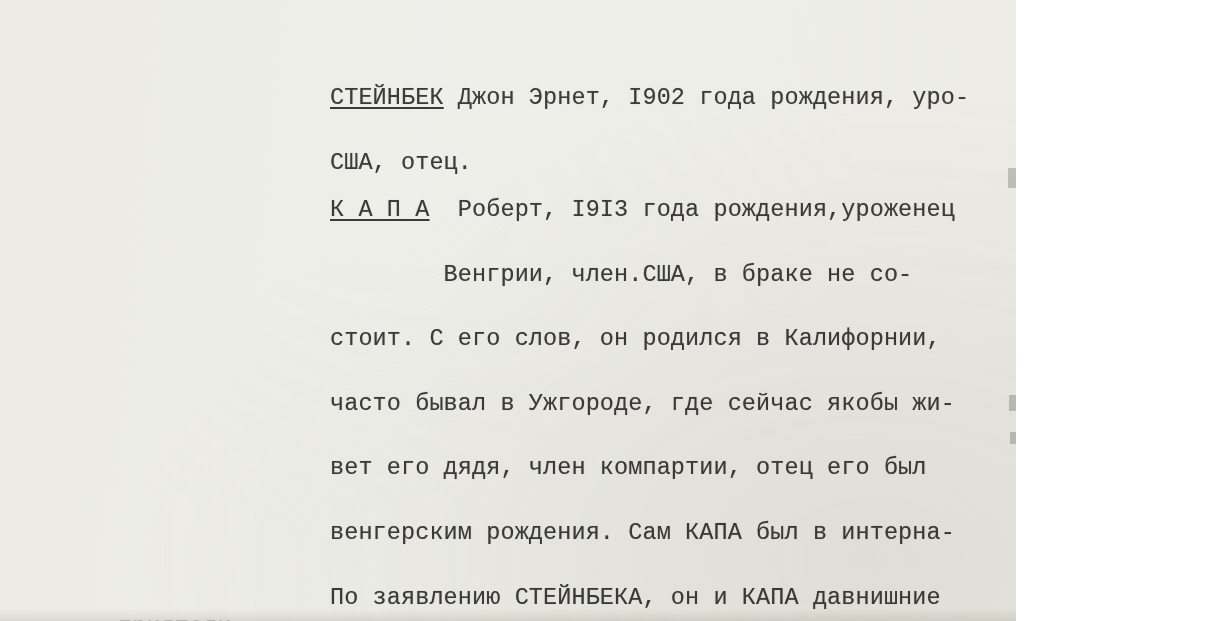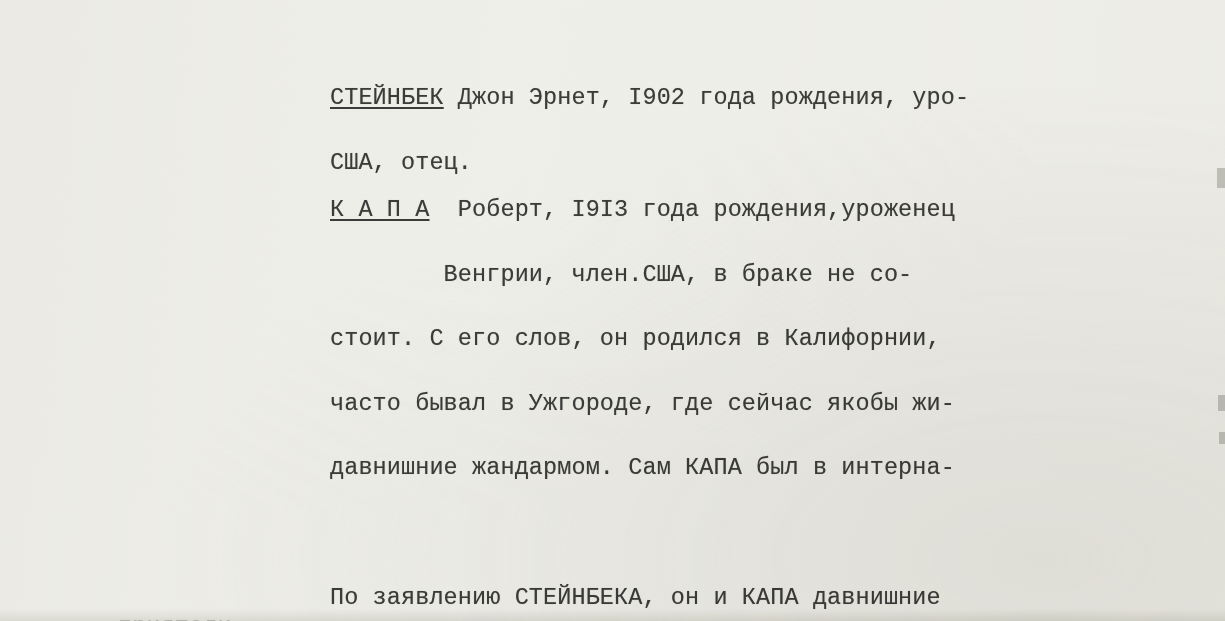--- a/index.html
+++ b/index.html
@@ -5,21 +5,21 @@
   html, body {
     margin: 0;
     padding: 0;
     background: #ffffff;
   }
   body {
     font-family: "Liberation Mono", "DejaVu Sans Mono", monospace;
   }
   .page {
     position: relative;
-    width: 1225px;
+    width: 1016px;
     height: 621px;
     overflow: hidden;
     background: #eeeeea;
     background-image:
       linear-gradient(95deg, rgba(232,231,223,0.55) 0%, rgba(242,241,235,0.25) 40%, rgba(235,234,226,0.5) 100%);
   }
   
   .page::after {
     content: "";
     position: absolute;
@@ -84,21 +84,22 @@
     <div class="blk" id="para-steinbeck">
       <span class="line"><span class="uline">СТЕЙНБЕК</span><span> Джон Эрнет, I902 года рождения, уро-</span></span>
       <span class="line">США, отец.</span>
     </div>
 
     <div class="blk" id="para-capa">
       <span class="line"><span class="uline">К А П А</span><span>  Роберт, I9I3 года рождения,уроженец</span></span>
       <span class="line">        Венгрии, член.США, в браке не со-</span>
       <span class="line">стоит. С его слов, он родился в Калифорнии,</span>
       <span class="line">часто бывал в Ужгороде, где сейчас якобы жи-</span>
-      <span class="line">давнишние жандармом. Сам КАПА был в интерна-</span>
+      <span class="line">вет его дядя, член компартии, отец его был</span>
+      <span class="line">венгерским рождения. Сам КАПА был в интерна-</span>
       
       
       
       
     </div>
 
     <div class="blk" id="para-closing">
       <span class="line">По заявлению СТЕЙНБЕКА, он и КАПА давнишние</span>
     </div>
     <div class="blk" id="para-closing-tail">

